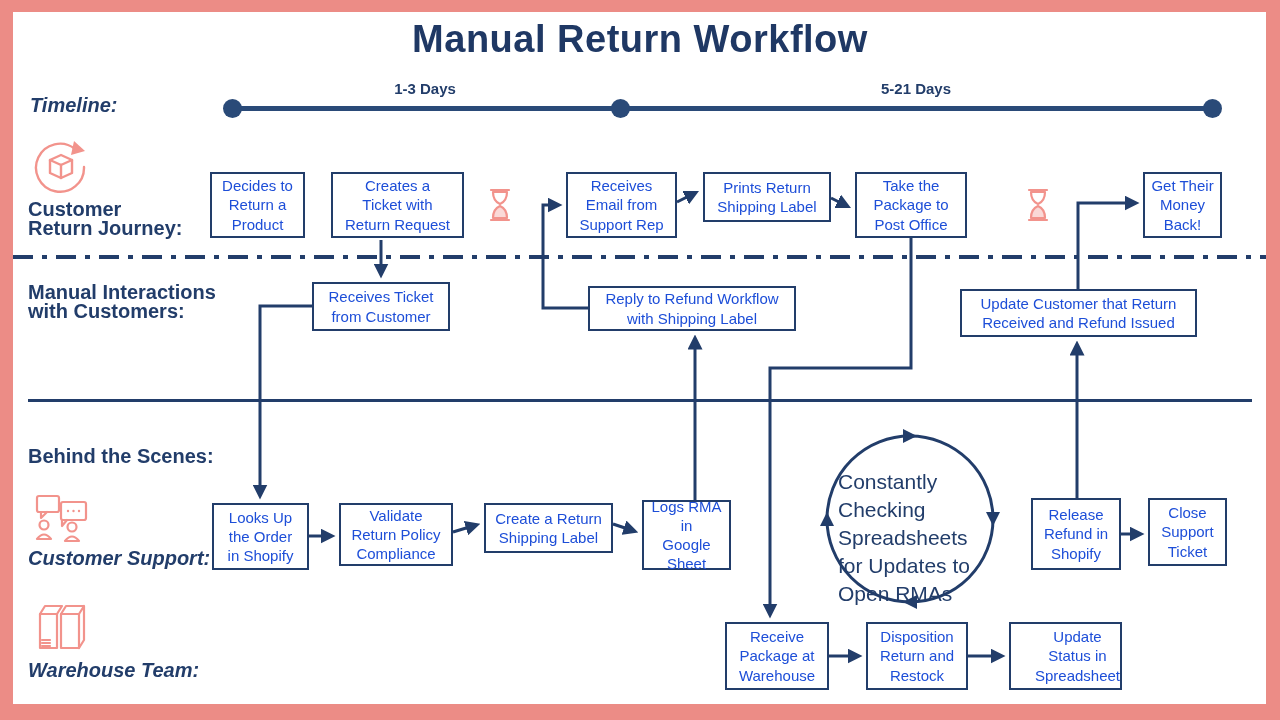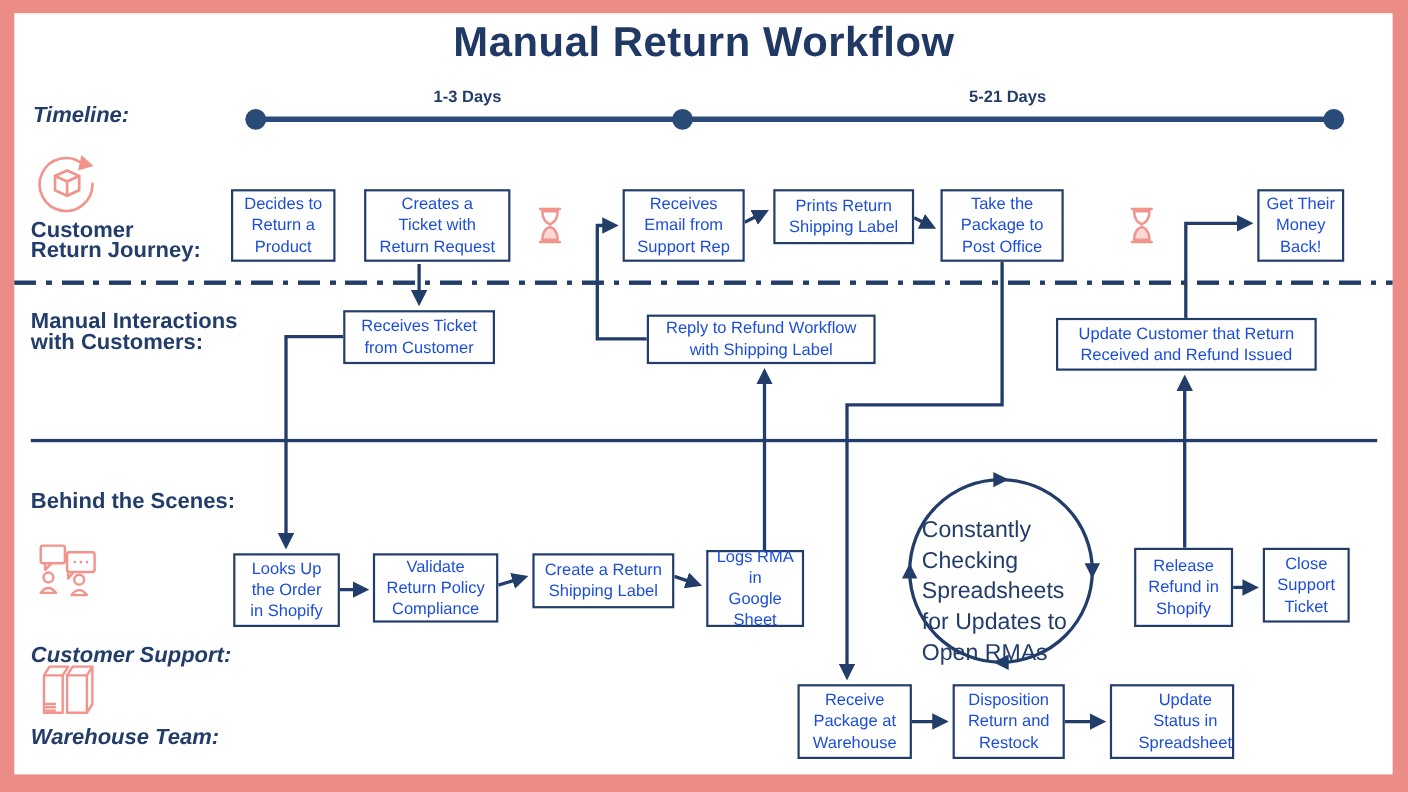--- a/index.html
+++ b/index.html
@@ -77,21 +77,21 @@
     <path d="M33,28 l-5,6 v-6"></path>
     <circle cx="34" cy="19" r="1.2" fill="#F2938C" stroke="none"></circle>
     <circle cx="39.5" cy="19" r="1.2" fill="#F2938C" stroke="none"></circle>
     <circle cx="45" cy="19" r="1.2" fill="#F2938C" stroke="none"></circle>
     <circle cx="10" cy="33" r="4.5"></circle>
     <path d="M3,47 q7,-9 14,0 z"></path>
     <circle cx="38" cy="35" r="4.5"></circle>
     <path d="M31,49 q7,-9 14,0 z"></path>
   </svg>
 </div>
-<div class="abs lane-label italic" style="left:28px;top:587px;">Customer Support:</div>
+<div class="abs lane-label italic" style="left:28px;top:549px;">Customer Support:</div>
 
 <div class="abs" style="left:36px;top:598px;">
   <svg width="54" height="56" viewBox="0 0 54 56" fill="none" stroke="#F2938C" stroke-width="2.2" stroke-linejoin="round" stroke-linecap="round">
     <rect x="4" y="16" width="17" height="34"></rect>
     <path d="M4,16 L9,8 L26,8 L21,16"></path>
     <rect x="25" y="16" width="18" height="34"></rect>
     <path d="M25,16 L30,8 L48,8 L43,16 M43,16 L48,8 L48,42 L43,50"></path>
     <path d="M6,42 h8 M6,45 h8 M6,48 h8"></path>
   </svg>
 </div>

